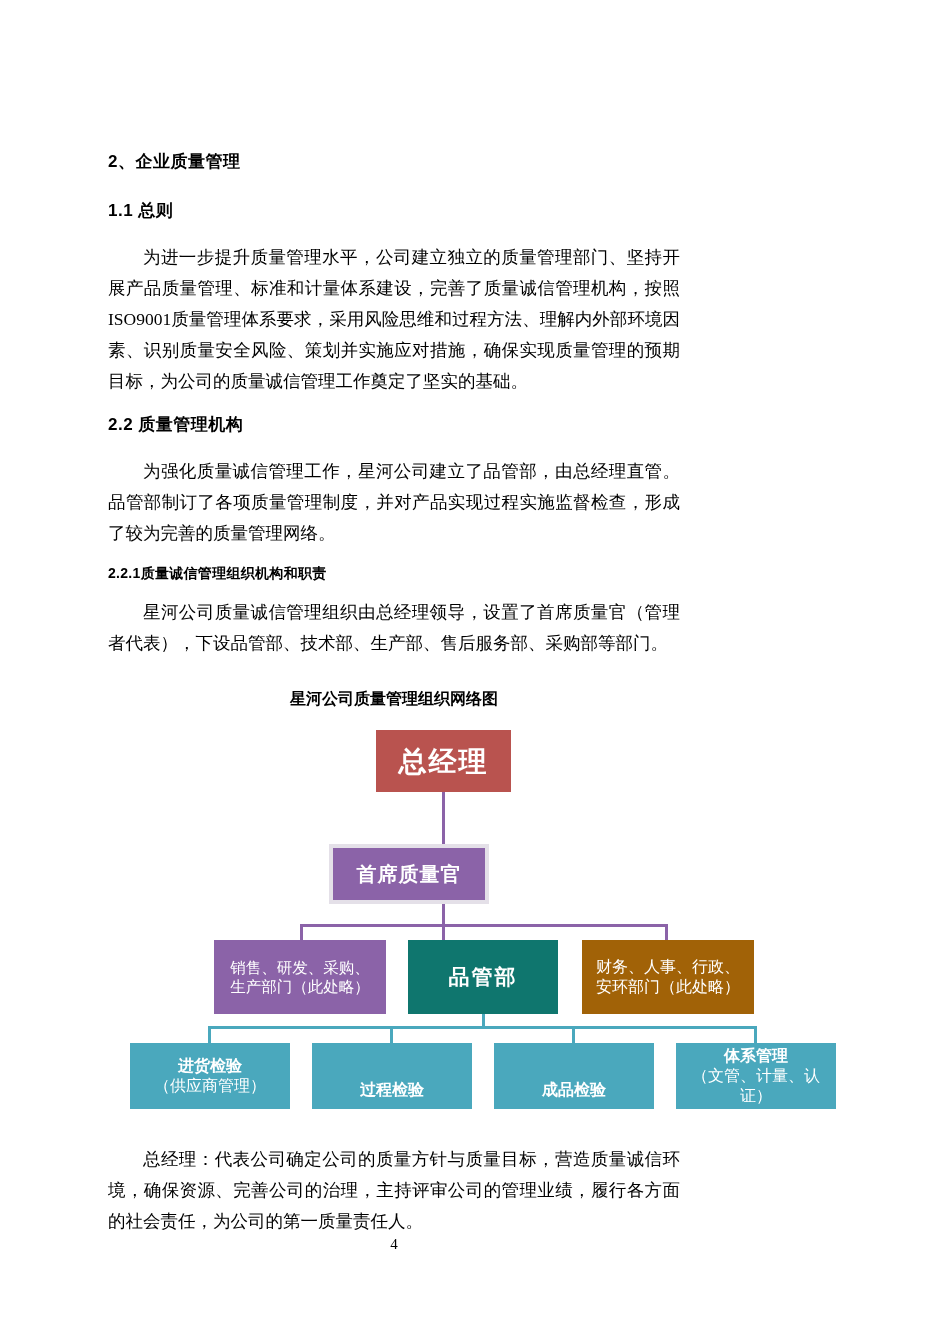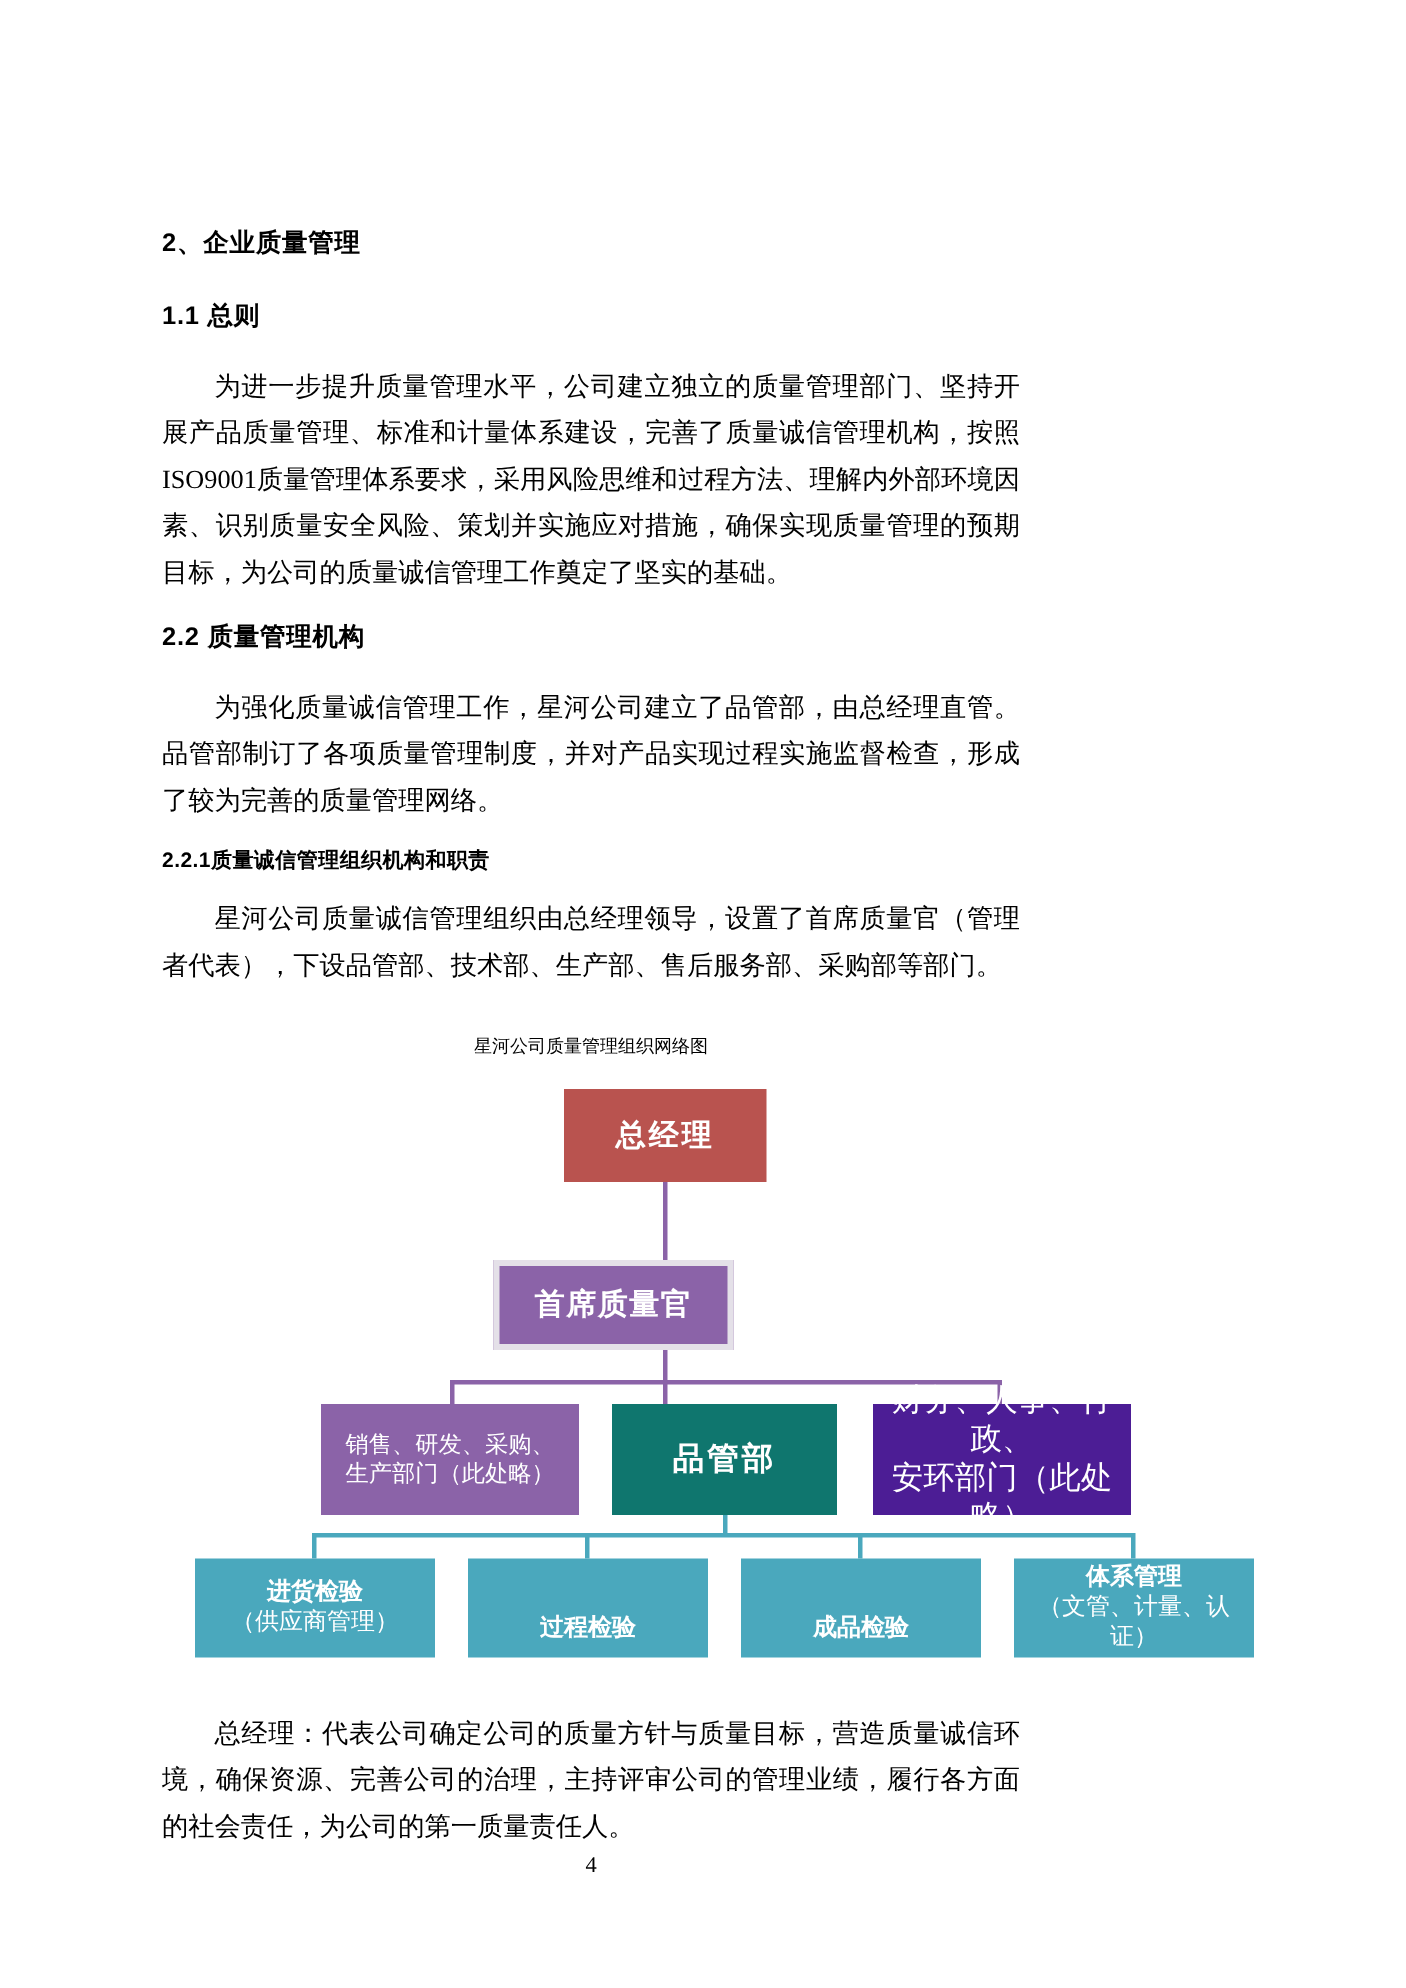--- a/index.html
+++ b/index.html
@@ -49,22 +49,22 @@
     text-align: justify;
     text-indent: 2em;
     margin: 0 0 16px 0;
   }
   .para.tight {
     margin-bottom: 30px;
   }
   .chart-title {
     text-align: center;
     font-family: "Liberation Sans", "DejaVu Sans", sans-serif;
-    font-weight: normal;
-    font-size: 12px;
+    font-weight: bold;
+    font-size: 16px;
     margin: 14px 0 8px 0;
   }
   .org-chart {
     position: relative;
     width: 721px;
     height: 420px;
     margin: 0 auto 6px auto;
   }
   .node {
     position: absolute;
@@ -77,21 +77,21 @@
     font-family: "Liberation Sans", "DejaVu Sans", sans-serif;
     line-height: 1.25;
     padding: 2px 4px;
   }
   .node-gm {
     left: 268px;
     top: 12px;
     width: 135px;
     height: 62px;
     background: #b9534f;
-    font-size: 20px;
+    font-size: 28px;
     font-weight: bold;
     letter-spacing: 2px;
   }
   .node-cqo {
     left: 221px;
     top: 126px;
     width: 160px;
     height: 60px;
     background: #8b63a8;
     border: 4px solid #e4e0e8;
@@ -116,22 +116,22 @@
     background: #0f766e;
     font-size: 21px;
     font-weight: bold;
     letter-spacing: 2px;
   }
   .node-right {
     left: 474px;
     top: 222px;
     width: 172px;
     height: 74px;
-    background: #4c1d95;
-    font-size: 21px;
+    background: #a16207;
+    font-size: 16px;
     flex-direction: column;
   }
   .node-bottom {
     top: 325px;
     width: 160px;
     height: 66px;
     background: #4aa8bd;
     font-size: 16px;
     flex-direction: column;
   }

